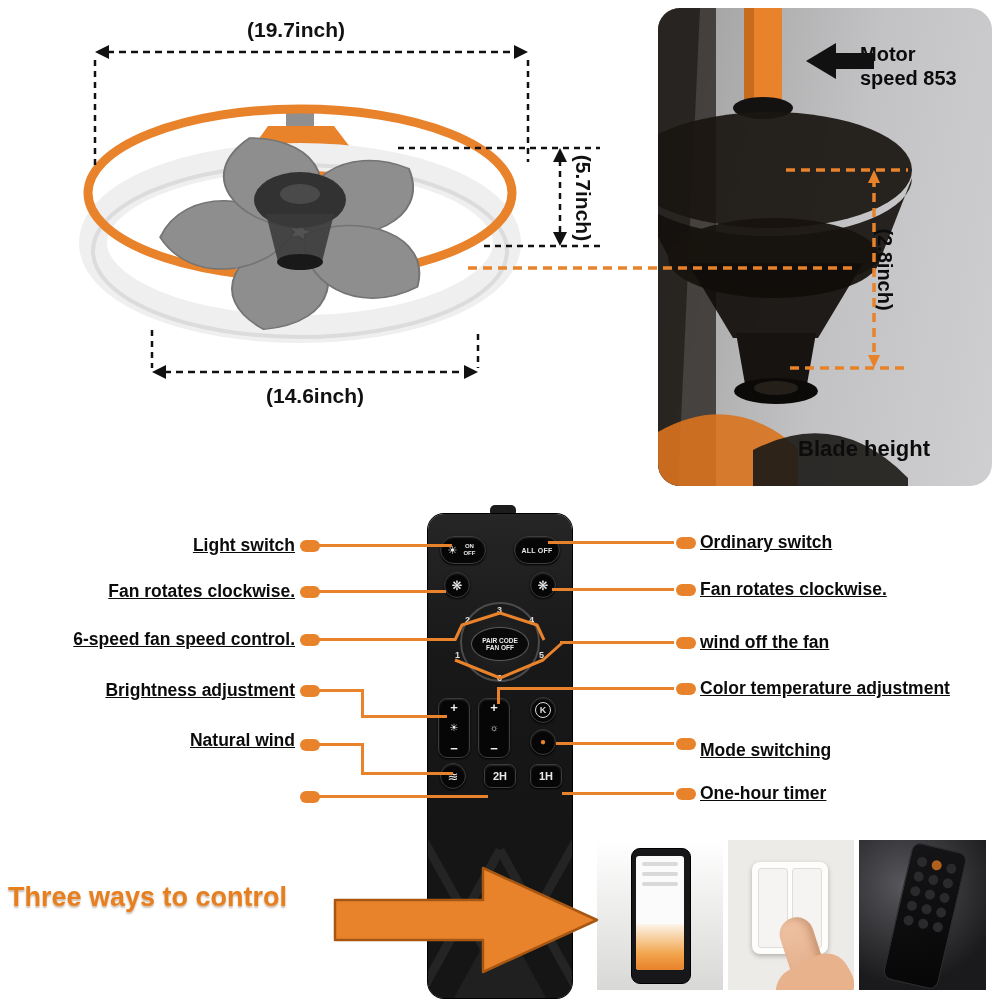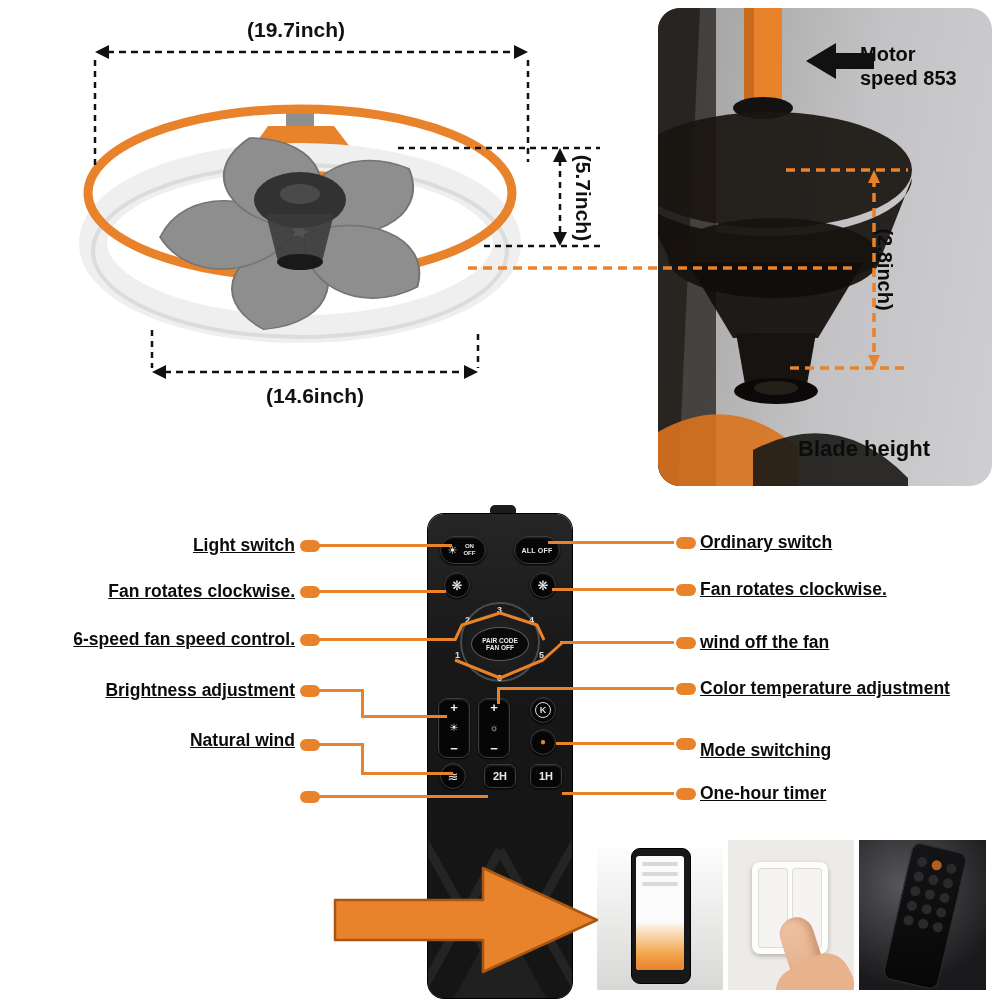--- a/index.html
+++ b/index.html
@@ -277,20 +277,21 @@
   <div class="lbl right" style="top:678px;">Color temperature adjustment</div>
 
   <div class="cl" style="left:556px;top:742px;width:118px;height:3px;"></div>
   <div class="tag" style="left:676px;top:738px;"></div>
   <div class="lbl right" style="top:733px;margin-top:7px;">Mode switching</div>
 
   <div class="cl" style="left:562px;top:792px;width:112px;height:3px;"></div>
   <div class="tag" style="left:676px;top:788px;"></div>
   <div class="lbl right" style="top:783px;">One-hour timer</div>
 
+  <div class="footer-title">Three ways to control</div>
 
   <svg class="abs" style="left:325px;top:858px;z-index:6" width="280" height="124" viewBox="0 0 280 124">
     <polygon points="10,42 158,42 158,10 272,62 158,114 158,82 10,82" fill="#e8832c" stroke="#a85713" stroke-width="2.5" stroke-linejoin="round"></polygon>
   </svg>
 
   <div class="thumb" style="left:597px;background:linear-gradient(180deg,#ffffff,#d8d8d6);">
     <div class="phone">
       <div class="pscreen">
         <div class="pline"></div>
         <div class="pline"></div>

